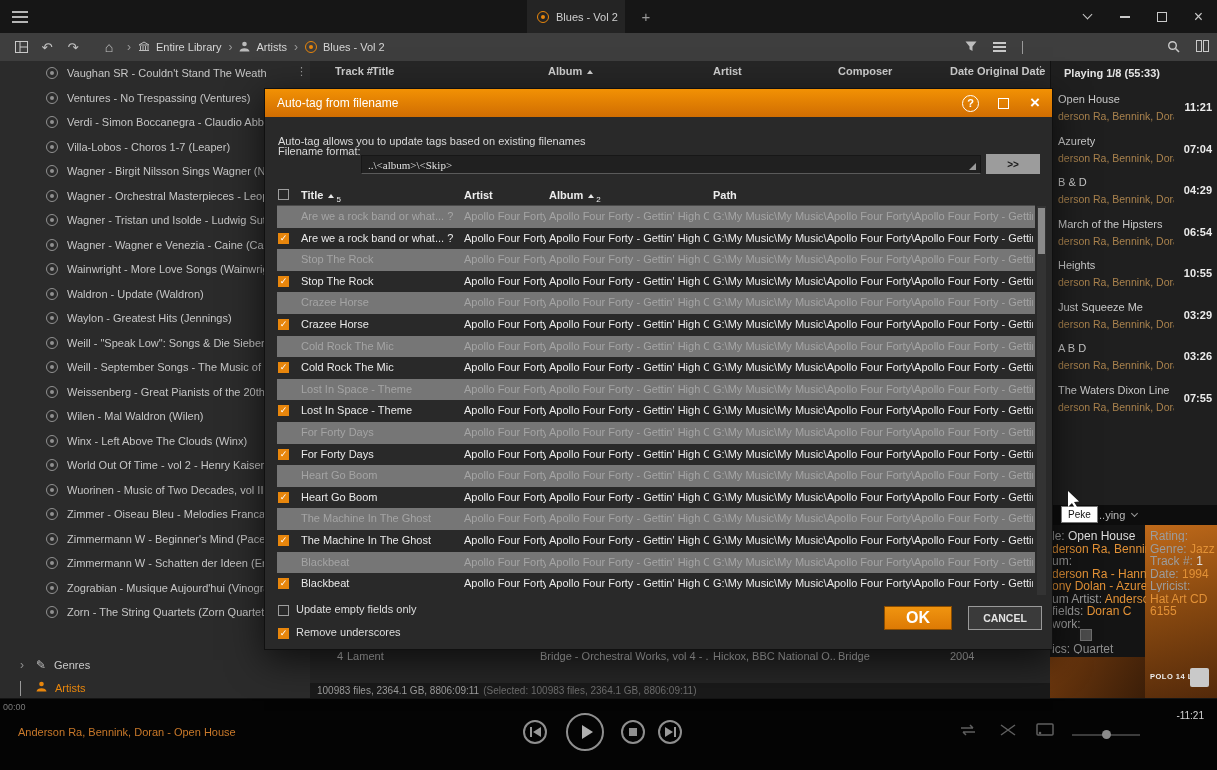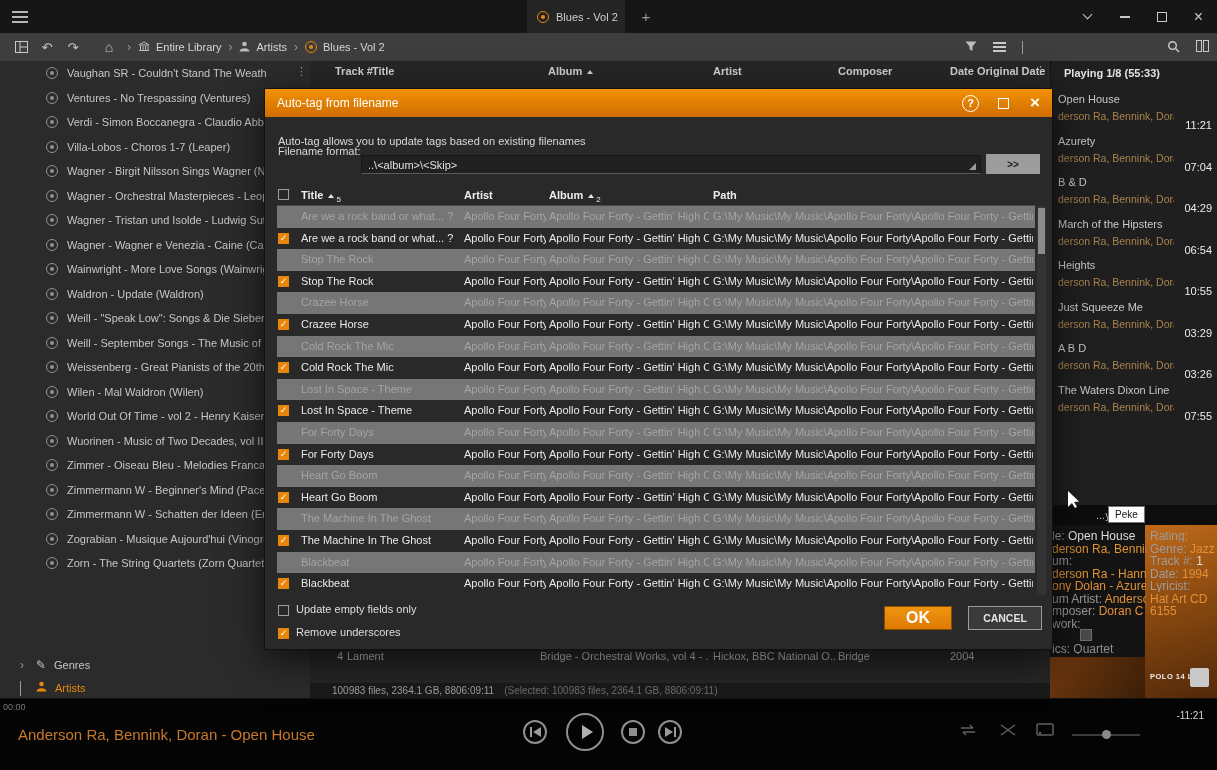--- a/index.html
+++ b/index.html
@@ -58,59 +58,59 @@
   .sortcar{display:inline-block;width:0;height:0;border-left:3px solid transparent;border-right:3px solid transparent;border-bottom:4px solid #cfcfcf;margin:0 1px 1px 5px}
   .m-bottom-rows{position:absolute;left:0;top:589px;width:100%}
   .m-row{position:relative;height:14px;color:#b9b9b9}
   .m-row span{position:absolute;top:0;white-space:nowrap;overflow:hidden}
   .mc-track{left:15px;width:18px;text-align:right}
   .mc-title{left:37px;width:185px}
   .mc-album{left:230px;width:168px}
   .mc-artist{left:403px;width:122px}
   .mc-composer{left:528px;width:108px}
   .mc-date{left:640px;width:45px}
-  .statusbar{position:absolute;left:0;bottom:0;width:100%;height:15px;background:#1a1a1a;display:flex;align-items:center;padding-left:22px;font-size:10px;color:#9e9e9e;gap:10px;white-space:nowrap}
+  .statusbar{position:absolute;left:0;bottom:0;width:100%;height:15px;background:#1a1a1a;display:flex;align-items:center;padding-left:7px;font-size:10px;color:#9e9e9e;gap:4px;white-space:nowrap}
   .status-selected{color:#6e6e6e}
 
   
   .rightpanel{position:absolute;left:1050px;top:61px;width:167px;height:444px;background:#1f1f1f;border-left:1px solid #131313;overflow:hidden}
   .rp-header{padding:6px 0 0 13px;font-weight:bold;color:#e3e3e3;white-space:nowrap}
   .rp-list{position:absolute;top:27px;left:0;width:100%}
   .rp-item{height:41.5px;position:relative}
   .rp-title{position:absolute;left:7px;top:5px;color:#c9c9c9;white-space:nowrap;max-width:155px;overflow:hidden}
   .rp-artist{position:absolute;left:7px;top:22px;color:#a9824d;font-size:10.5px;white-space:nowrap;max-width:116px;overflow:hidden}
-  .rp-time{position:absolute;right:5px;top:31px;color:#ececec;font-weight:normal}
+  .rp-time{position:absolute;right:5px;top:13px;color:#ececec;font-weight:bold}
 
   
   .nowplaying{position:absolute;left:1050px;top:505px;width:167px;height:193px;background:#141414;overflow:hidden}
   .np-header{position:absolute;top:0;left:0;width:100%;height:20px;background:#0d0d0d;color:#b9b9b9;display:flex;align-items:center;padding-left:46px;gap:7px;z-index:2}
   .np-art-right{position:absolute;left:95px;top:20px;width:72px;height:173px;background:linear-gradient(165deg,#c06a1a 0%,#8a4a10 45%,#53290a 100%);z-index:1}
   .np-art-bottom{position:absolute;left:0;top:152px;width:95px;height:41px;background:linear-gradient(120deg,#70390e,#3b1e08);z-index:1}
   .np-left{position:absolute;left:2px;top:24px;width:94px;z-index:3}
   .np-right{position:absolute;left:100px;top:24px;width:65px;z-index:3}
   .np-line{height:12.5px;white-space:nowrap;overflow:hidden;font-size:12px}
   .np-label{color:#9c9c9c}
   .np-value.orange{color:#e29136}
   .np-value.light{color:#dedede}
   .np-value.dim{color:#8f8f8f}
   .np-thumb{width:12px;height:12px;background:#4a4a4a;border:1px solid #6d6d6d;display:inline-block;margin-left:28px;vertical-align:top}
   .np-caption{position:absolute;left:100px;top:167px;color:#efefef;font-size:7.5px;font-weight:bold;letter-spacing:.5px;z-index:4}
   .np-logo{position:absolute;right:8px;top:163px;width:19px;height:19px;background:#c9c9c9;border-radius:2px;z-index:4}
 
   
-  .tooltip{position:absolute;left:1108px;top:506px;background:#fff;color:#111;font-size:10px;padding:2px 6px;border:1px solid #777;z-index:50;white-space:nowrap}
+  .tooltip{position:absolute;left:1061px;top:506px;background:#fff;color:#111;font-size:10px;padding:2px 6px;border:1px solid #777;z-index:50;white-space:nowrap}
   .cursor{position:absolute;left:1068px;top:491px;width:12px;height:17px;z-index:51;background:#fff;
     clip-path:polygon(0 0,0 94%,33% 70%,58% 100%,75% 92%,50% 64%,92% 62%);
     filter:drop-shadow(0 0 1px #000)}
 
   
   .playerbar{position:absolute;left:0;top:698px;width:100%;height:72px;background:#040404;border-top:1px solid #141414}
   .pb-elapsed{position:absolute;left:3px;top:3px;font-size:9px;color:#7a7a7a}
   .pb-remaining{position:absolute;right:13px;top:11px;font-size:10px;color:#d5d5d5}
-  .pb-track{position:absolute;left:18px;top:27px;color:#c9792a;font-size:15px;white-space:nowrap}
+  .pb-track{position:absolute;left:18px;top:27px;color:#c9792a;font-size:11px;white-space:nowrap}
   .t-btn{position:absolute;border:2px solid #8f8f8f;border-radius:50%;display:flex;align-items:center;justify-content:center}
   .t-prev{left:523px;top:720px;width:24px;height:24px}
   .t-play{left:566px;top:713px;width:38px;height:38px}
   .t-stop{left:621px;top:720px;width:24px;height:24px}
   .t-next{left:658px;top:720px;width:24px;height:24px}
   .g-play{width:0;height:0;border-left:11px solid #b0b0b0;border-top:7px solid transparent;border-bottom:7px solid transparent;margin-left:4px}
   .g-stop{width:8px;height:8px;background:#8f8f8f}
   .pb-ic{position:absolute;display:flex;align-items:center;justify-content:center}
   .pb-repeat{left:958px;top:724px}
   .pb-shuffle{left:1000px;top:724px}
@@ -120,21 +120,21 @@
 
   
   .dialog{position:absolute;left:264px;top:88px;width:789px;height:562px;background:#292929;border:1px solid #101010;box-shadow:0 10px 34px rgba(0,0,0,.65);z-index:20}
   .dlg-title{height:28px;background:linear-gradient(180deg,#f29104,#d06d02);display:flex;align-items:center;padding:0 12px;color:#fff;font-size:12px}
   .dlg-title-text{flex:1}
   .dlg-help{width:17px;height:17px;border:1.5px solid #fff;border-radius:50%;display:flex;align-items:center;justify-content:center;font-size:11px;font-weight:bold;margin-right:19px;color:#fff}
   .dlg-max{width:11px;height:11px;border:1.5px solid #fff;margin-right:21px}
   .dlg-close{font-size:17px;font-weight:bold;color:#fff}
   .dlg-desc{position:absolute;left:13px;top:46px;color:#dadada}
   .dlg-format-label{position:absolute;left:13px;top:56px;color:#dadada}
-  .dlg-input{position:absolute;left:96px;top:66px;width:620px;height:19px;background:#202020;border:1px solid #171717;border-bottom:1px solid #5a5a5a;color:#e0e0e0;padding:2px 16px 2px 6px;font-size:11px;font-family:Liberation Sans, sans-serif}
+  .dlg-input{position:absolute;left:96px;top:66px;width:620px;height:19px;background:#202020;border:1px solid #171717;border-bottom:1px solid #5a5a5a;color:#e0e0e0;padding:2px 16px 2px 6px;font-size:11px;font-family:Liberation Serif, serif}
   .dlg-combo{position:absolute;left:704px;top:74px;width:0;height:0;border-bottom:7px solid #9a9a9a;border-left:7px solid transparent}
   .dlg-expand{position:absolute;left:721px;top:65px;width:54px;height:20px;background:#9c9c9c;color:#1a1a1a;font-weight:bold;display:flex;align-items:center;justify-content:center;font-size:10px}
   .dlg-thead{position:absolute;left:12px;top:98px;width:758px;height:19px;font-weight:bold;color:#ececec;border-bottom:1px solid #4a4a4a}
   .dlg-thead > span{position:absolute;top:2px;white-space:nowrap}
   .th-cb{left:1px;top:3px;width:11px;height:11px;border:1px solid #9e9e9e;display:block}
   .th-title{left:24px}.th-artist{left:187px}.th-album{left:272px}.th-path{left:436px}
   .sortnum{font-size:8px;font-weight:normal;vertical-align:-3px;margin-left:1px}
   .sortcar.dlg{border-bottom-color:#e8e8e8}
   .dlg-rows{position:absolute;left:12px;top:117px;width:758px;height:389px;overflow:hidden}
   .atrow{position:relative;height:21.6px}
@@ -281,33 +281,41 @@
         <div class="sb-item">
           <span class="disc gray"></span>
           <span class="sb-label">Wainwright - More Love Songs (Wainwright)</span>
         </div>
         <div class="sb-item">
           <span class="disc gray"></span>
           <span class="sb-label">Waldron - Update (Waldron)</span>
         </div>
         <div class="sb-item">
           <span class="disc gray"></span>
+          <span class="sb-label">Waylon - Greatest Hits (Jennings)</span>
+        </div>
+        <div class="sb-item">
+          <span class="disc gray"></span>
           <span class="sb-label">Weill - "Speak Low": Songs &amp; Die Sieben Tod</span>
         </div>
         <div class="sb-item">
           <span class="disc gray"></span>
           <span class="sb-label">Weill - September Songs - The Music of Kurt</span>
         </div>
         <div class="sb-item">
           <span class="disc gray"></span>
           <span class="sb-label">Weissenberg - Great Pianists of the 20th Ce...</span>
         </div>
         <div class="sb-item">
           <span class="disc gray"></span>
           <span class="sb-label">Wilen - Mal Waldron (Wilen)</span>
+        </div>
+        <div class="sb-item">
+          <span class="disc gray"></span>
+          <span class="sb-label">Winx - Left Above The Clouds (Winx)</span>
         </div>
         <div class="sb-item">
           <span class="disc gray"></span>
           <span class="sb-label">World Out Of Time - vol 2 - Henry Kaiser / Da...</span>
         </div>
         <div class="sb-item">
           <span class="disc gray"></span>
           <span class="sb-label">Wuorinen - Music of Two Decades, vol III (V...</span>
         </div>
         <div class="sb-item">
@@ -428,21 +436,21 @@
     <div class="np-art-bottom"></div>
     <div class="np-caption">POLO 14 LAXY</div>
     <div class="np-logo"></div>
     <div class="np-left">
         <div class="np-line"><span class="np-label">le: </span><span class="np-value light">Open House</span></div>
         <div class="np-line"><span class="np-value orange">derson Ra, Bennink, Doran</span></div>
         <div class="np-line"><span class="np-label">um: </span></div>
         <div class="np-line"><span class="np-value orange">derson Ra - Hann Bennink &amp;</span></div>
         <div class="np-line"><span class="np-value orange">ony Dolan - Azurety</span></div>
         <div class="np-line"><span class="np-label">um Artist: </span><span class="np-value orange">Anderson Ra</span></div>
-        <div class="np-line"><span class="np-label">mposer: </span><span class="np-value orange">Doran C</span></div>
+        <div class="np-line"><span class="np-label">fields: </span><span class="np-value orange">Doran C</span></div>
         <div class="np-line"><span class="np-label">work: </span></div>
         <div class="np-line"><span class="np-thumb"></span></div>
         <div class="np-line"><span class="np-label">ics: </span><span class="np-value dim">Quartet</span></div>
       </div>
     <div class="np-right">
         <div class="np-line"><span class="np-label">Rating: </span></div>
         <div class="np-line"><span class="np-label">Genre: </span><span class="np-value orange">Jazz</span></div>
         <div class="np-line"><span class="np-label">Track #: </span><span class="np-value light">1</span></div>
         <div class="np-line"><span class="np-label">Date: </span><span class="np-value orange">1994</span></div>
         <div class="np-line"><span class="np-label">Lyricist: </span></div>

